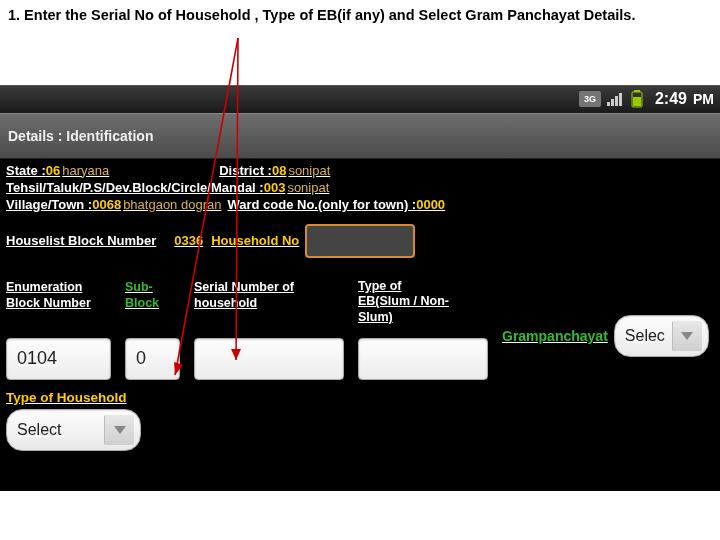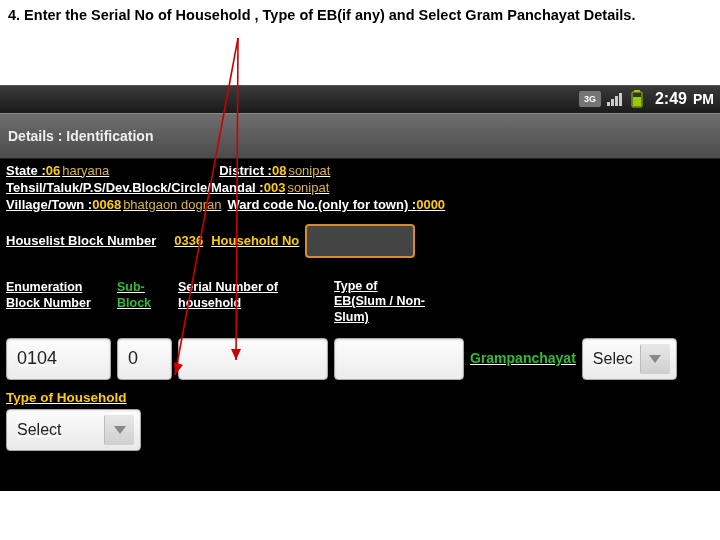--- a/index.html
+++ b/index.html
@@ -13,34 +13,34 @@
   .ico { display: inline-flex; align-items: center; justify-content: center; }
   .titlebar { background: linear-gradient(#6e6e6e,#4b4b4b); height: 46px; display: flex; align-items: center; padding: 0 8px; color: #eee; font-weight: bold; font-size: 14px; border-top: 1px solid #888; border-bottom: 1px solid #222; }
   .content { background: #000; color: #fff; padding: 4px 6px 40px 6px; font-size: 13px; text-decoration: underline; }
   .row { display: flex; flex-wrap: nowrap; align-items: baseline; margin-bottom: 2px; }
   .lbl { color: #fff; font-weight: bold; }
   .ylw { color: #ffcc00; font-weight: bold; }
   .grn { color: #33bb33; font-weight: bold; }
   .val { color: #d9b24a; margin-left: 2px; }
   .spacer10 { height: 10px; }
   .hh-input { display: inline-block; width: 110px; height: 34px; background: #444; border: 2.5px solid #d98a2a; border-radius: 4px; vertical-align: middle; margin-left: 6px; }
-  .field-row { display: flex; align-items: flex-end; gap: 6px; margin-top: 8px; }
+  .field-row { display: flex; align-items: center; gap: 14px; margin-top: 8px; }
   .col { display: flex; flex-direction: column; }
   .col .head { font-weight: bold; font-size: 12.5px; line-height: 1.25; min-height: 34px; display: flex; align-items: flex-end; }
   .inputbox { background: linear-gradient(#fdfdfd,#ececec); border: 1px solid #aaa; border-radius: 4px; height: 42px; display: flex; align-items: center; padding: 0 10px; color: #222; font-size: 18px; margin-top: 26px; box-shadow: inset 0 1px 2px rgba(0,0,0,0.15); }
-  .selectbox { background: linear-gradient(#fdfdfd,#e9e9e9); border: 1px solid #aaa; border-radius: 4px; height: 42px; display: flex; align-items: center; justify-content: space-between; padding: 0 6px 0 10px; color: #222; font-size: 16px; box-shadow: inset 0 1px 2px rgba(0,0,0,0.1); }
+  .selectbox { background: linear-gradient(#fdfdfd,#e9e9e9); border: 1px solid #aaa; border-radius: 16px; height: 42px; display: flex; align-items: center; justify-content: space-between; padding: 0 6px 0 10px; color: #222; font-size: 16px; box-shadow: inset 0 1px 2px rgba(0,0,0,0.1); }
   .selectbox .caret { width: 30px; height: 30px; background: linear-gradient(#e8e8e8,#cfcfcf); border-left: 1px solid #bbb; border-radius: 2px; display: flex; align-items: center; justify-content: center; }
   .caret svg { display: block; }
   .eb-col { margin-top: 0; }
   .gram-col .selectbox { margin-top: 1px; }
 </style>
 </head>
 <body>
 
-<div class="instruction">4. Enter the Serial No of Household , Type of EB(if any) and Select Gram Panchayat Details.</div>
+<div class="instruction">1. Enter the Serial No of Household , Type of EB(if any) and Select Gram Panchayat Details.</div>
 <div class="gap"></div>
 
 <svg class="arrows" width="720" height="540">
   <line x1="238" y1="38" x2="236" y2="360" stroke="#c00" stroke-width="1.6"></line>
   <polygon points="236,360 231,349 241,349" fill="#c00"></polygon>
   <line x1="238" y1="38" x2="175" y2="375" stroke="#c00" stroke-width="1.6"></line>
   <polygon points="175,375 174,362 183,365" fill="#c00"></polygon>
 </svg>
 
 <div class="statusbar">

